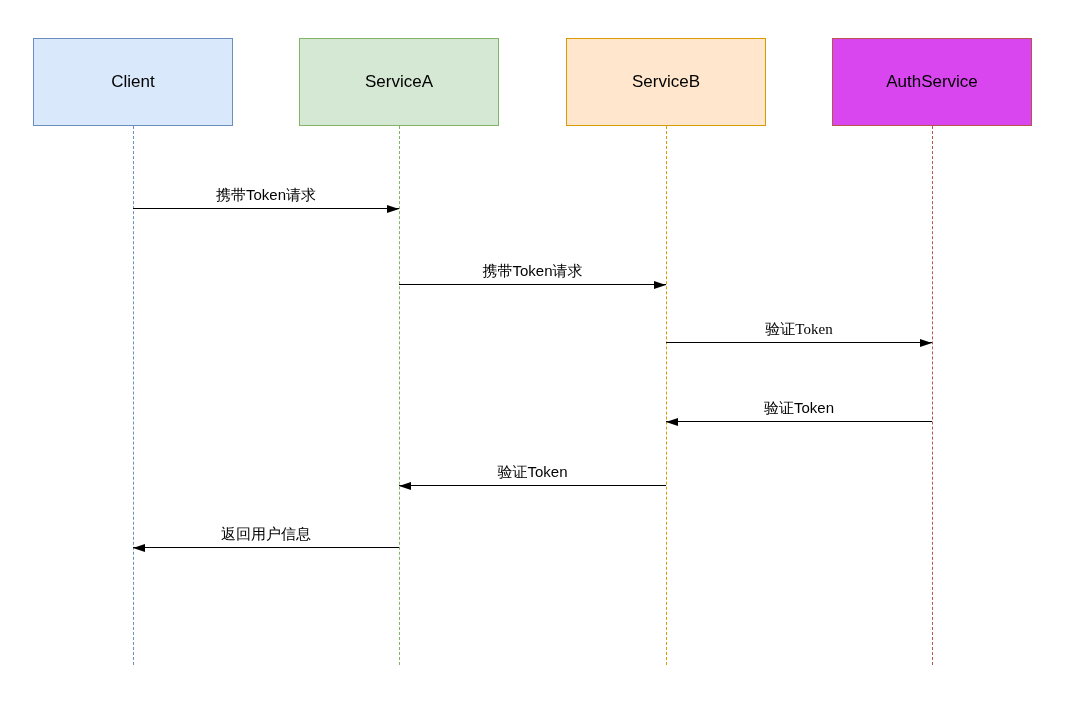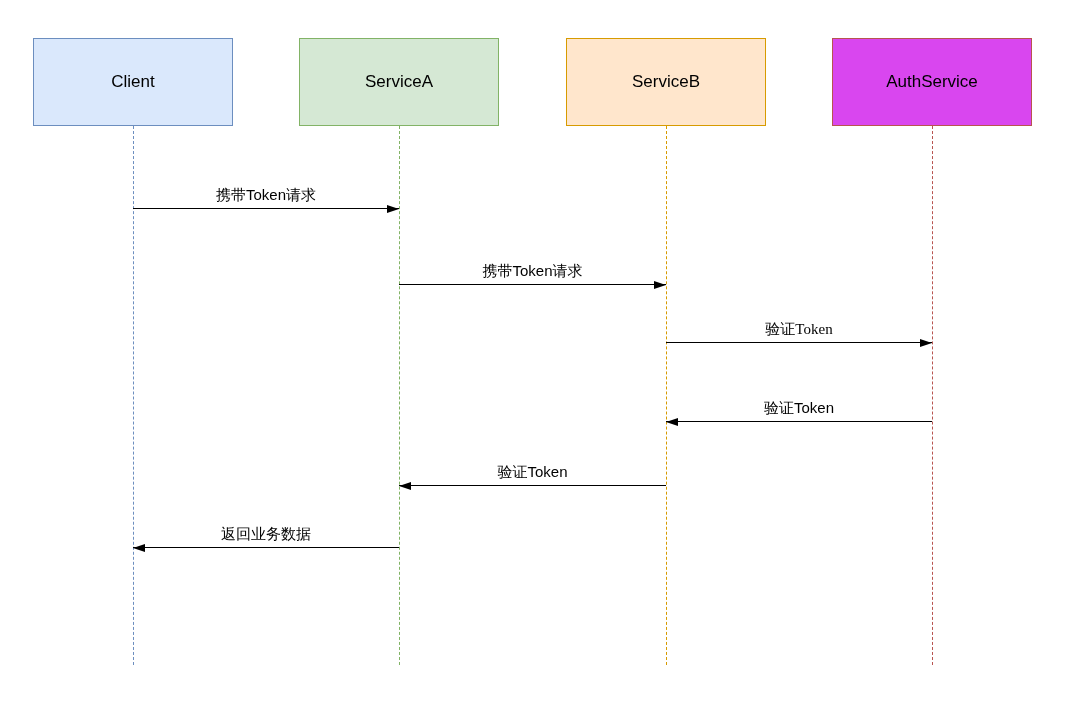--- a/index.html
+++ b/index.html
@@ -130,19 +130,19 @@
   </div>
 
   <div class="message m4">
     <div class="msg-label">验证Token</div>
     <div class="msg-line">
       <span class="arrowhead left"></span>
     </div>
   </div>
 
   <div class="message m5">
-    <div class="msg-label">返回业务数据</div>
+    <div class="msg-label">返回用户信息</div>
     <div class="msg-line">
       <span class="arrowhead left"></span>
     </div>
   </div>
 
 </div>
 
 </body></html>

